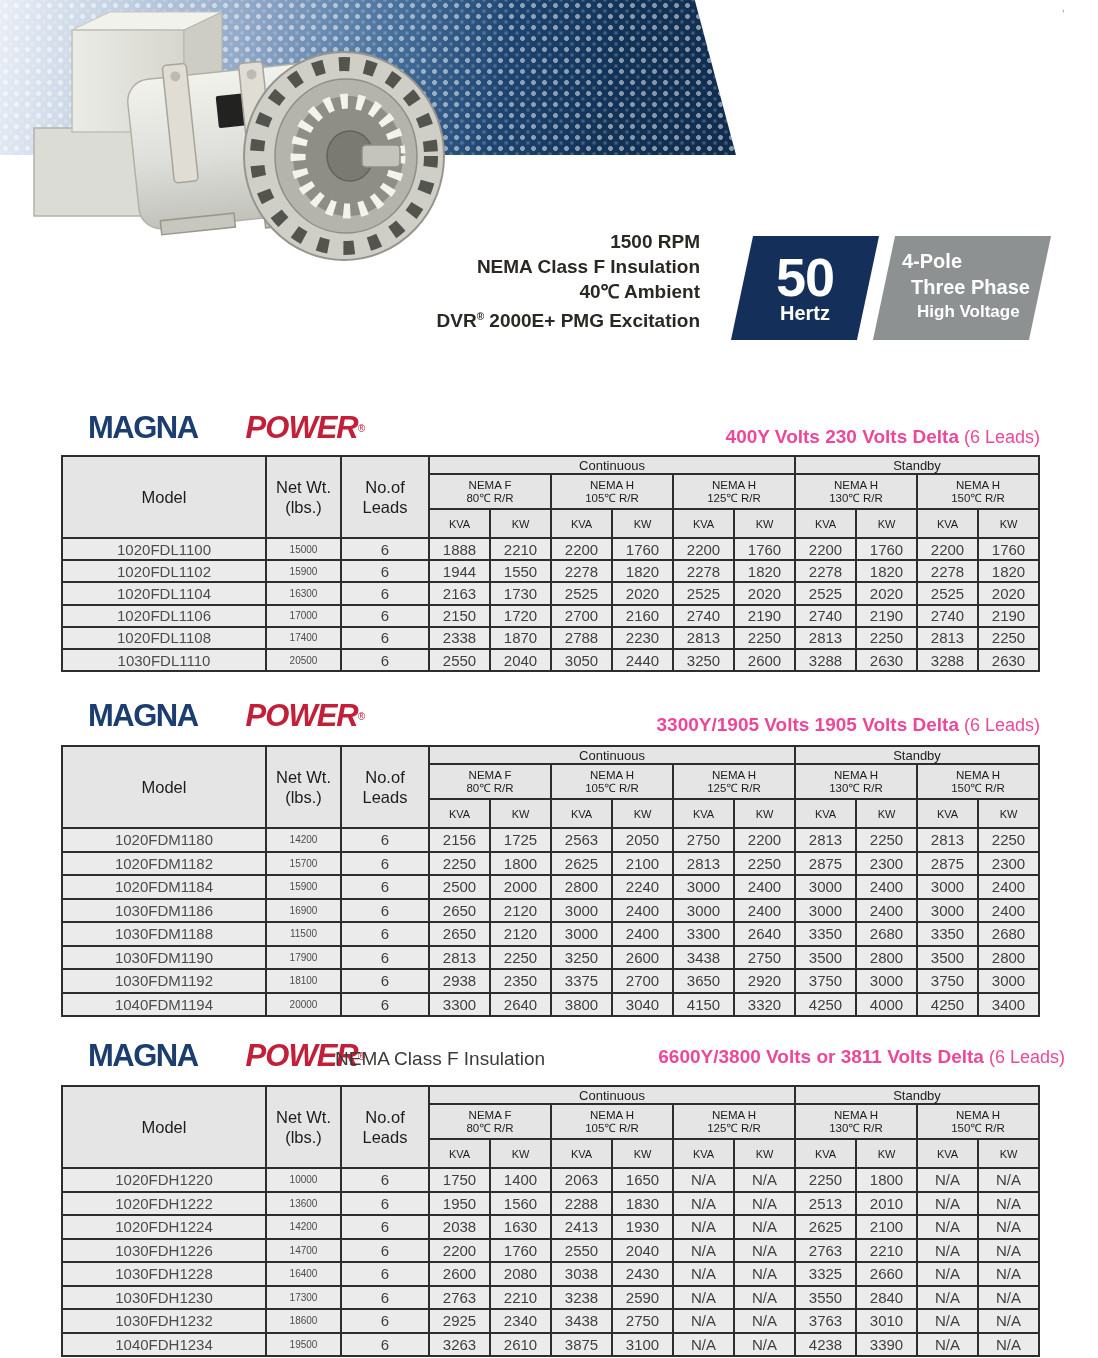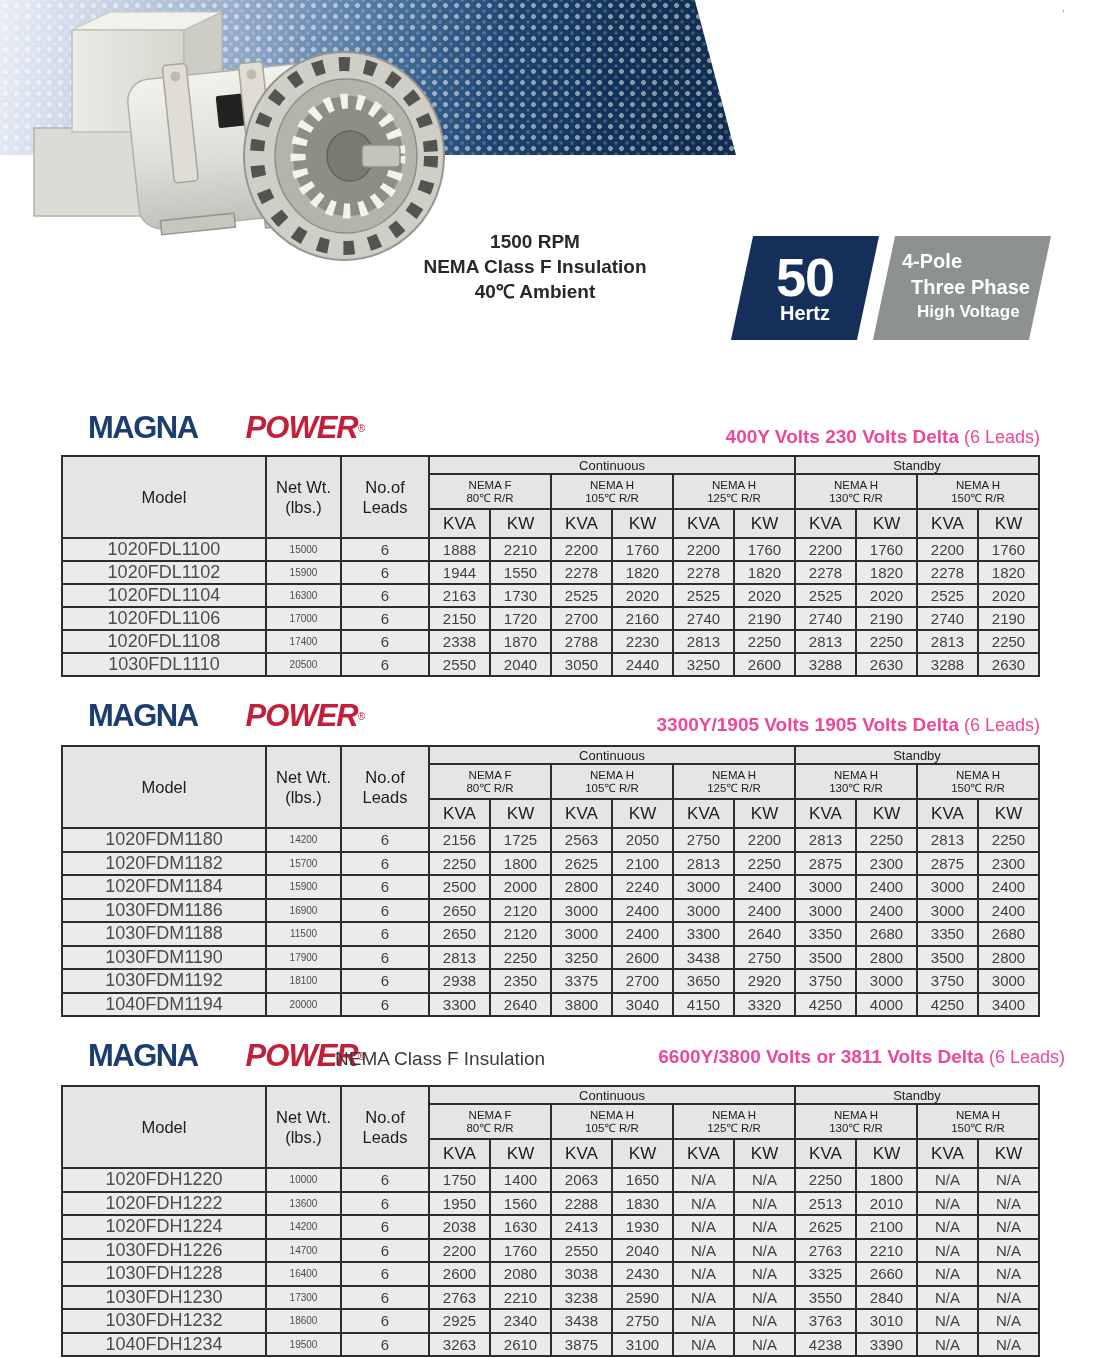--- a/index.html
+++ b/index.html
@@ -16,21 +16,21 @@
       radial-gradient(rgba(255,255,255,0.50) 2.1px, transparent 2.8px),
       radial-gradient(rgba(255,255,255,0.22) 1.5px, transparent 2.1px),
       linear-gradient(100deg,#e9eef6 0%,#c3d0e2 16%,#8aa3c4 35%,#48719c 52%,#1d4470 68%,#123358 82%,#0f2c4e 100%);
     background-size:11px 11px,11px 11px,100% 100%;
     background-position:0 0,5.5px 5.5px,0 0;
   }
   .corner-mark{position:absolute;left:1062px;top:8px;font-size:11px;color:#8a8a8a;}
   .generator{position:absolute;left:26px;top:6px;width:430px;height:258px;}
   
   .specs{
-    position:absolute;right:398px;top:229px;width:330px;text-align:center;
+    position:absolute;right:398px;top:229px;width:330px;text-align:right;
     font-weight:700;font-size:19px;line-height:25px;color:#2b2823;letter-spacing:0;
   }
   .specs sup{font-size:10px;vertical-align:super;}
   
   .badge{position:absolute;top:236px;height:104px;transform:skewX(-12deg);}
   .badge-inner{transform:skewX(12deg);height:100%;box-sizing:border-box;}
   .badge-hertz{left:742px;width:126px;background:#14305a;}
   .badge-hertz .badge-inner{display:flex;flex-direction:column;align-items:center;justify-content:center;color:#fff;}
   .hz-num{font-size:54px;font-weight:800;line-height:50px;letter-spacing:-1px;}
   .hz-lab{font-size:20px;font-weight:700;line-height:22px;}
@@ -52,23 +52,23 @@
   
   .spec-table{position:absolute;border-collapse:collapse;table-layout:fixed;}
   .spec-table th,.spec-table td{
     border:2px solid #2d2d2d;text-align:center;vertical-align:middle;
     padding:0;white-space:nowrap;overflow:hidden;
   }
   .spec-table th{background:#e5e5e5;color:#1d1d1d;font-weight:400;}
   .spec-table td{background:#ebebeb;color:#3f3f3f;font-size:15px;}
   th.h-group{font-size:13px;height:16px;}
   th.h-nema{font-size:11.5px;line-height:13px;height:33px;}
-  th.h-unit{font-size:17px;height:27px;}
+  th.h-unit{font-size:11px;height:27px;}
   th.h-fixed{font-size:16.5px;line-height:20px;}
-  td.c-model{font-size:18px;color:#4c4c4c;}
+  td.c-model{font-size:15px;color:#4c4c4c;}
   td.c-wt{font-size:10px;color:#4c4c4c;}
   .t-rows6 tbody tr{height:22.2px;}
   .t-rows8 tbody tr{height:23.5px;}
 </style>
 </head>
 <body>
 
 <div class="banner"></div>
 <span class="corner-mark">’</span>
 
@@ -108,20 +108,21 @@
   <ellipse cx="322" cy="150" rx="55" ry="60" fill="#8e8e86"></ellipse>
   <ellipse cx="322" cy="150" rx="50" ry="55" fill="none" stroke="#f3f3ec" stroke-width="15" stroke-dasharray="7 9"></ellipse>
   <ellipse cx="324" cy="150" rx="23" ry="25" fill="#7a7a72" stroke="#63635c" stroke-width="1.5"></ellipse>
   <rect x="336" y="139" width="38" height="22" rx="4" fill="#c4c4bd" stroke="#8e8e86" stroke-width="1.5"></rect>
 </svg>
 
 <div class="specs">
   <div>1500 RPM</div>
   <div>NEMA Class F Insulation</div>
   <div>40℃ Ambient</div>
+  <div><span>DVR</span><sup>®</sup><span> 2000E+ PMG Excitation</span></div>
 </div>
 
 <div class="badge badge-hertz">
   <div class="badge-inner">
     <div class="hz-num">50</div>
     <div class="hz-lab">Hertz</div>
   </div>
 </div>
 
 <div class="badge badge-pole">

